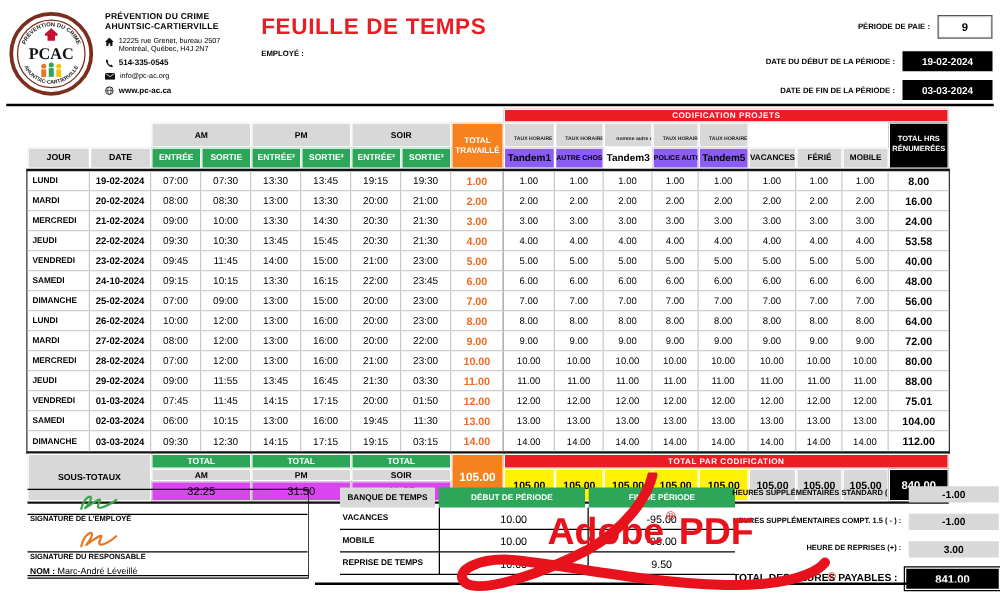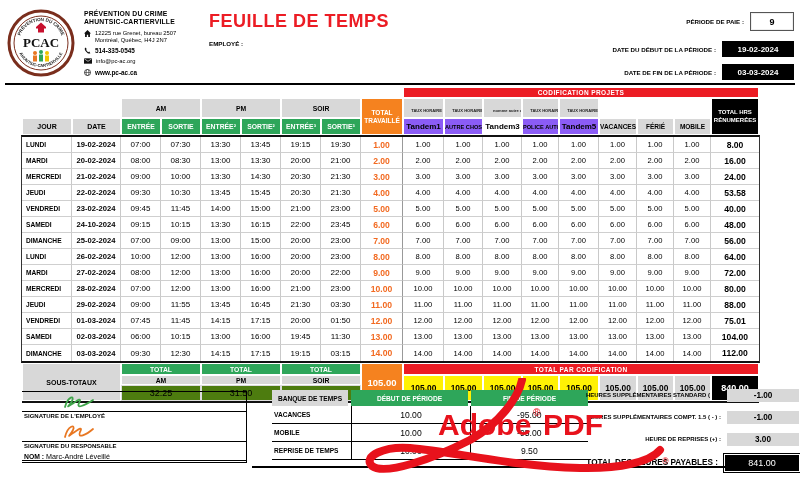--- a/index.html
+++ b/index.html
@@ -65,21 +65,21 @@
   .c-hrs{font-weight:bold;font-size:8.6px !important}
 
   #sub-table{border-bottom:2px solid #111}
   #sub-table td{border:1px solid #fff}
   #sub-table .r1 td{height:12px}
   #sub-table .r2 td{height:10px}
   #sub-table .r3 td{height:16px}
   .st-label{background:#D8D8D8;font-weight:bold;font-size:7px}
   .st-total{height:12px;font-weight:bold}
   .st-name{background:#D8D8D8;font-weight:bold;font-size:6.8px}
-  .st-val{background:#4d7c0f;font-size:9px;border:1px solid #ddd !important}
+  .st-val{background:#d946ef;font-size:9px;border:1px solid #ddd !important}
   .st-grand{background:#F5821F;color:#fff;font-weight:bold;font-size:9.5px}
   .st-banner{background:#EC1C24;color:#fff;font-weight:bold;font-size:6.5px;letter-spacing:.4px}
   .st-code{font-weight:bold;font-size:8.4px}
   .bg-yellow{background:#FFF104}
   .bg-gray{background:#D8D8D8}
   .st-hrs{background:#000;color:#fff;font-weight:bold;font-size:9px}
 
   
   #bottom{position:absolute;top:388px;left:0;width:800px;height:98px}
   #sig-block{position:absolute;left:22px;top:3px;width:225px;height:72px;border-top:1px solid #000;border-right:1px solid #000;border-bottom:3px double #000}
@@ -99,21 +99,21 @@
   #bq-table td{height:18px;border-bottom:1px solid #000}
   .bq-label{width:79px;text-align:left !important;font-weight:bold;font-size:6.6px;padding-left:2px}
   .bq-val{width:118px;font-size:8.6px;border-left:1px solid #000}
 
   #summary{position:absolute;left:544px;top:0;width:255px}
   .sum-row{display:flex;align-items:center;justify-content:flex-end;gap:6px;margin-bottom:8px;height:14px}
   .sum-label{font-size:6px;font-weight:bold;text-align:right}
   .sum-box{width:72px;height:13px;background:#D8D8D8;font-weight:bold;font-size:8.2px;display:flex;align-items:center;justify-content:center}
   #sum-total-row{display:flex;align-items:center;justify-content:flex-end;gap:7px;height:17px;margin-top:2px}
   #sum-total-label{font-size:8.2px;font-weight:bold}
-  #sum-total-box{width:74px;height:16px;background:#000;color:#fff;font-weight:normal;font-size:9px;display:flex;align-items:center;justify-content:center;outline:1px solid #000;outline-offset:1px}
+  #sum-total-box{width:74px;height:16px;background:#000;color:#fff;font-weight:bold;font-size:9px;display:flex;align-items:center;justify-content:center;outline:1px solid #000;outline-offset:1px}
   #bottom-line{position:absolute;left:252px;top:78px;width:543px;height:2px;background:#000}
 
   
   #watermark{position:absolute;left:350px;top:378px;width:330px;height:106px;pointer-events:none;z-index:50}
 </style>
 </head>
 <body>
 
 <div id="topbar">
   <svg id="logo" width="70" height="74" viewBox="0 0 70 74">

